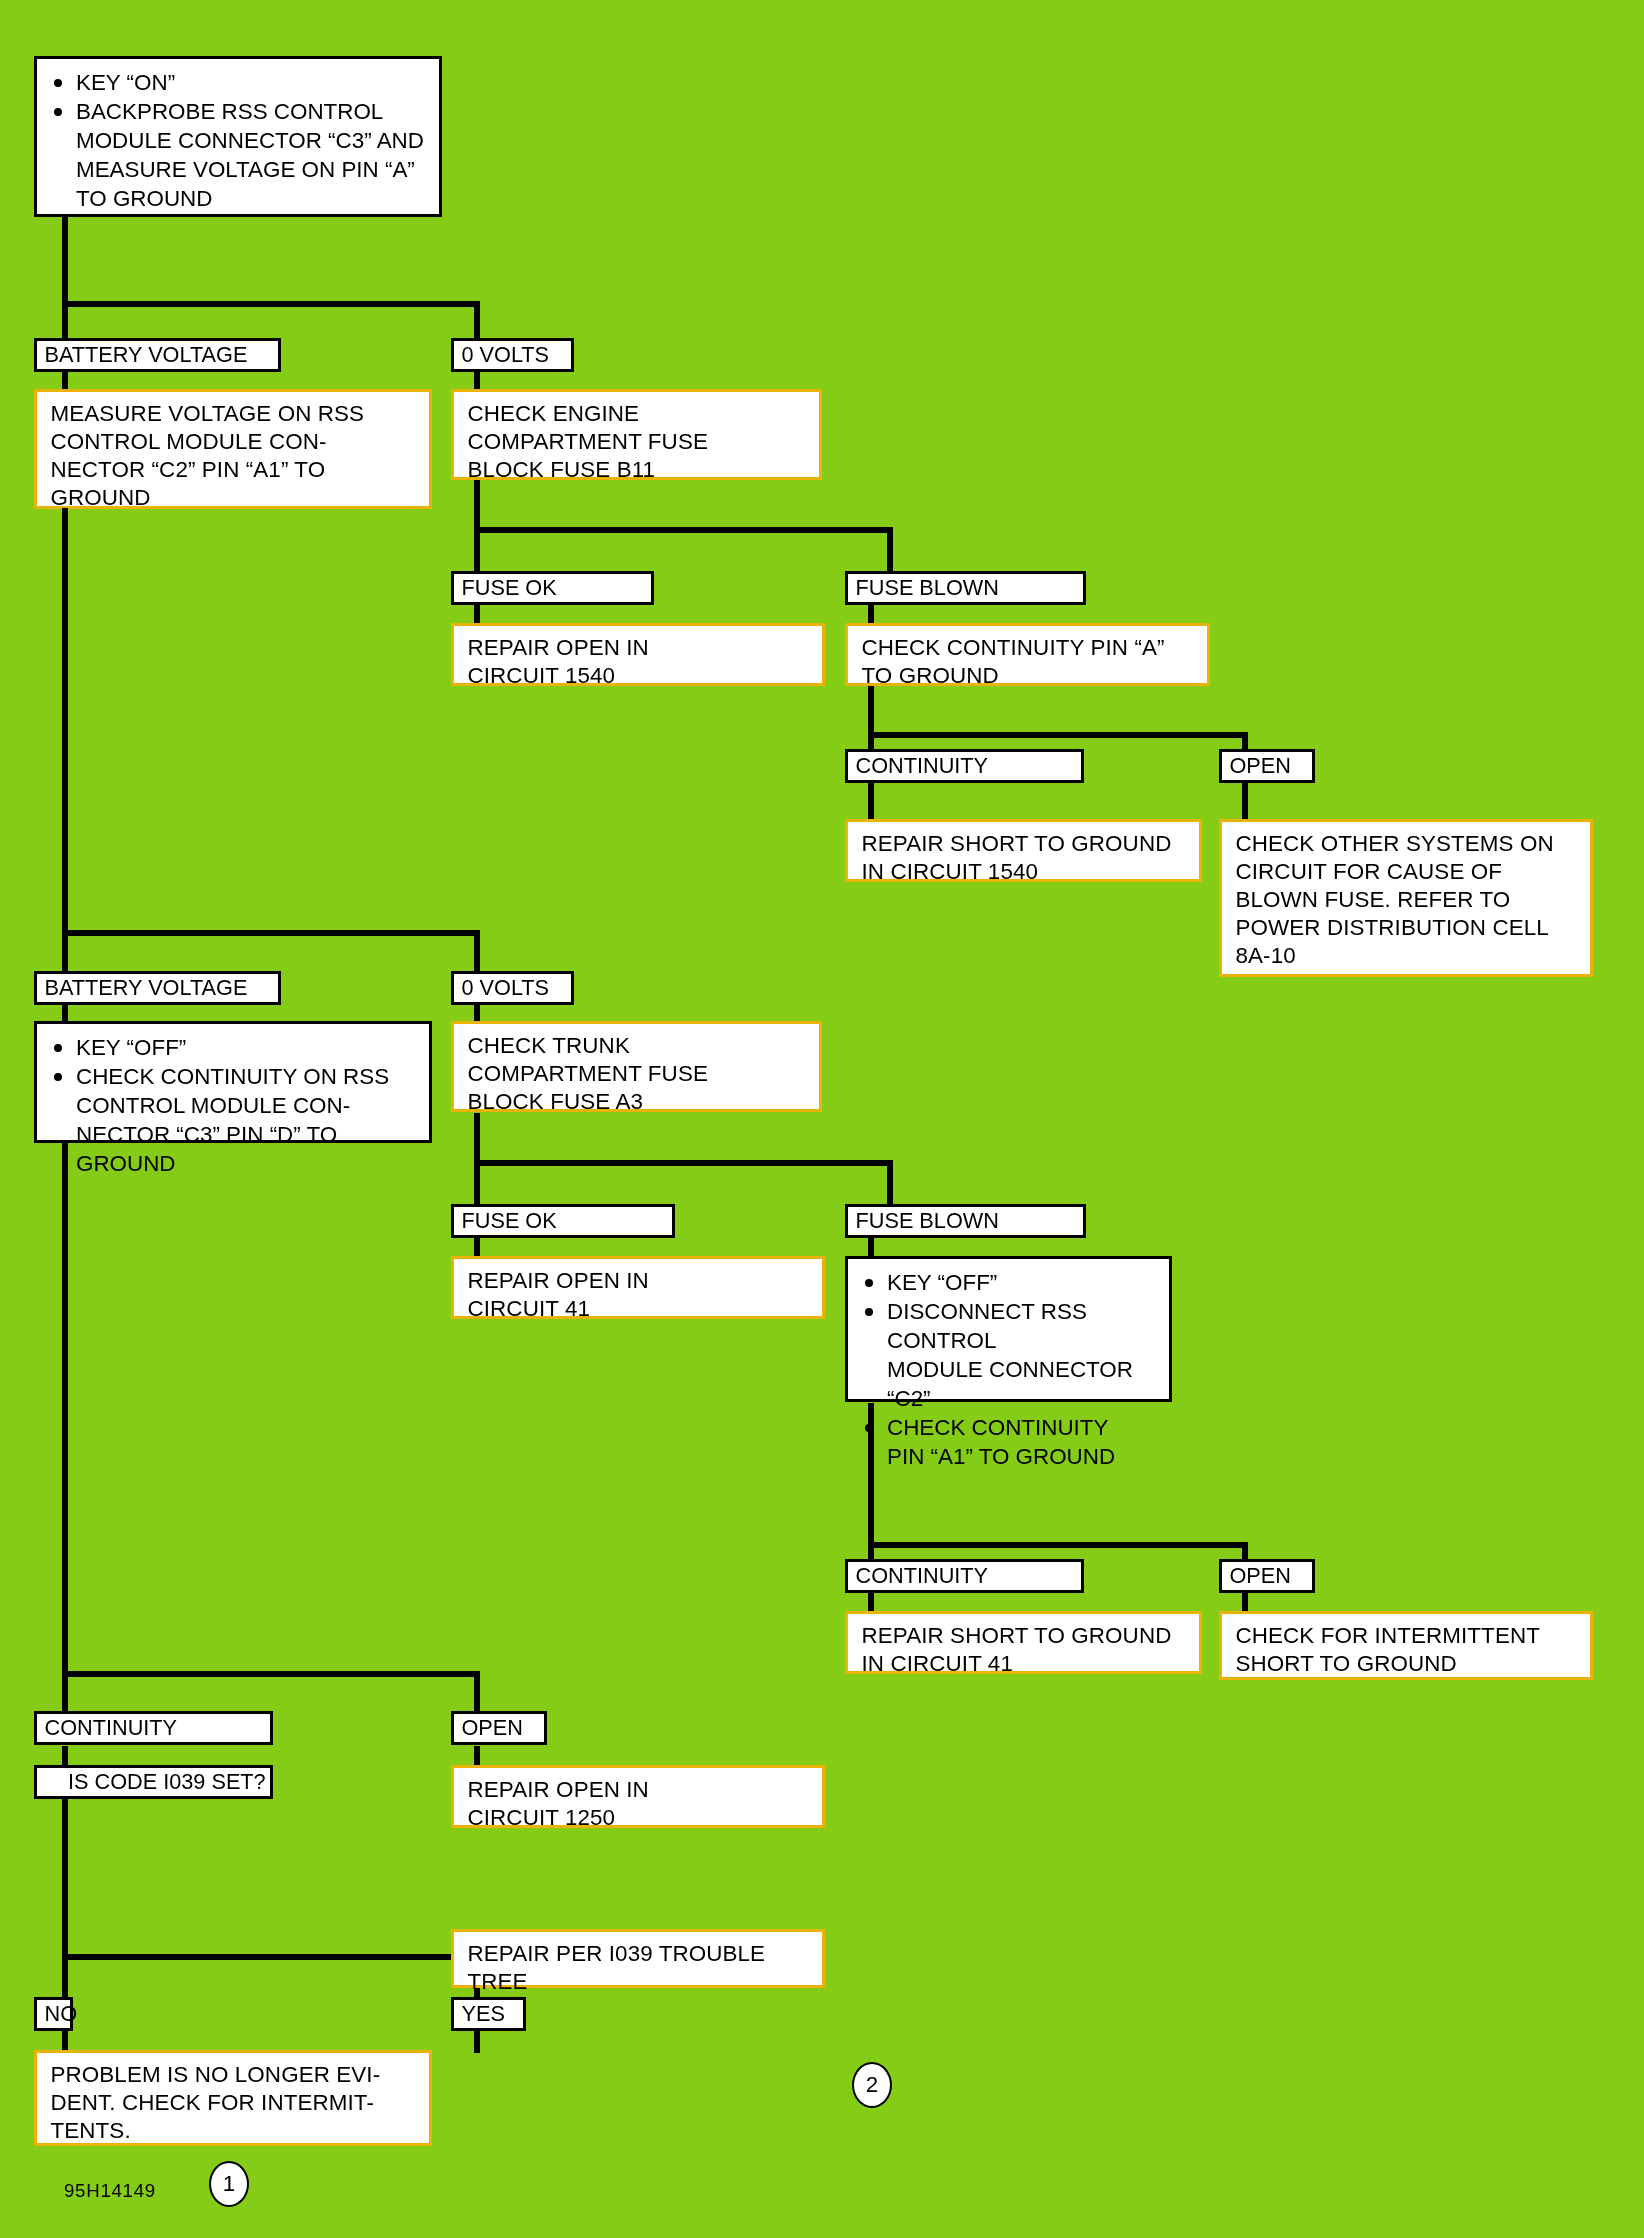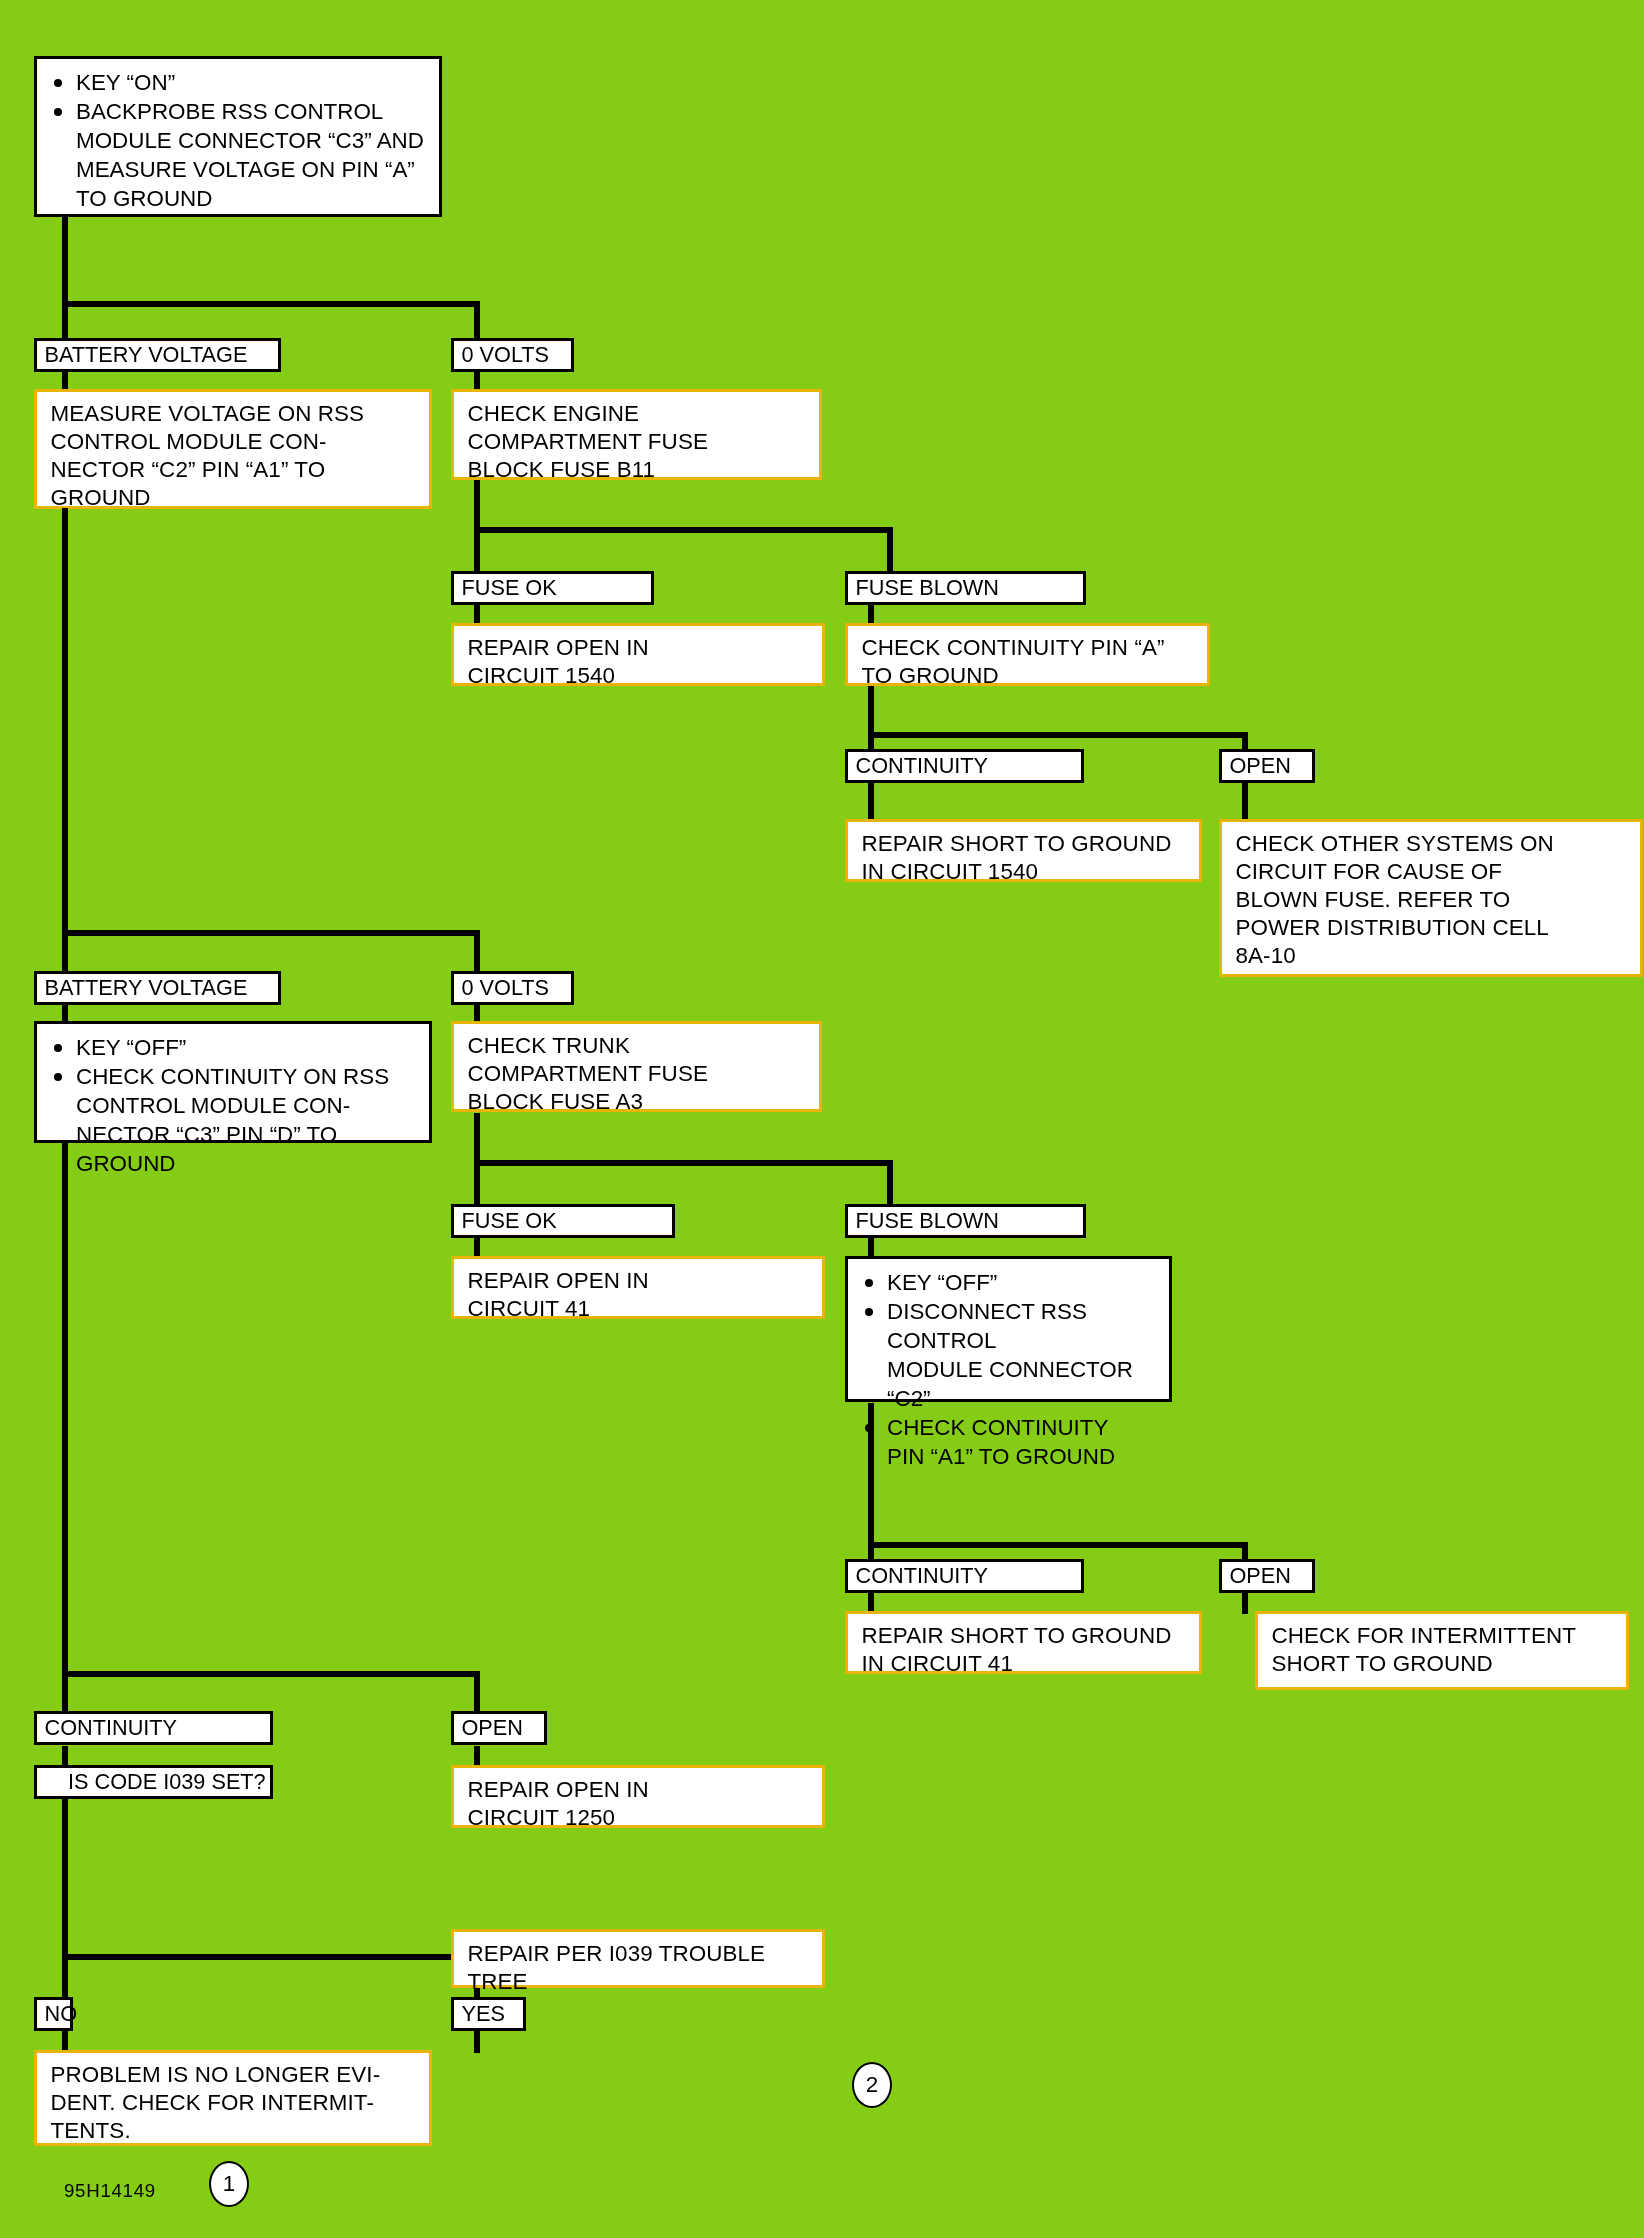--- a/index.html
+++ b/index.html
@@ -180,21 +180,21 @@
   <div class="pill" style="left:1219px; top:749px; width:96px;">
     <span>OPEN</span>
   </div>
 
   <div class="line" style="left:868px; top:783px; width:6px; height:39px;"></div>
   <div class="line" style="left:1242px; top:783px; width:6px; height:39px;"></div>
 
   <div class="box" style="left:845px; top:819px; width:357px; height:63px;">REPAIR SHORT TO GROUND
 IN CIRCUIT 1540</div>
 
-  <div class="box" style="left:1219px; top:819px; width:424px; height:158px;">CHECK OTHER SYSTEMS ON
+  <div class="box" style="left:1219px; top:819px; width:374px; height:158px;">CHECK OTHER SYSTEMS ON
 CIRCUIT FOR CAUSE OF
 BLOWN FUSE.  REFER TO
 POWER DISTRIBUTION CELL
 8A-10</div>
 
   <div class="line" style="left:62px; top:930px; width:418px; height:6px;"></div>
   <div class="line" style="left:474px; top:930px; width:6px; height:43px;"></div>
   <div class="line" style="left:62px; top:930px; width:6px; height:43px;"></div>
 
   <div class="pill" style="left:34px; top:971px; width:247px;">
@@ -262,21 +262,21 @@
   <div class="pill" style="left:1219px; top:1559px; width:96px;">
     <span>OPEN</span>
   </div>
 
   <div class="line" style="left:868px; top:1593px; width:6px; height:21px;"></div>
   <div class="line" style="left:1242px; top:1593px; width:6px; height:21px;"></div>
 
   <div class="box" style="left:845px; top:1611px; width:357px; height:63px;">REPAIR SHORT TO GROUND
 IN CIRCUIT 41</div>
 
-  <div class="box" style="left:1255px; top:1611px; width:374px; height:79px;">CHECK FOR INTERMITTENT
+  <div class="box" style="left:1219px; top:1611px; width:374px; height:69px;">CHECK FOR INTERMITTENT
 SHORT TO GROUND</div>
 
   <div class="line" style="left:62px; top:1671px; width:418px; height:6px;"></div>
   <div class="line" style="left:474px; top:1671px; width:6px; height:43px;"></div>
   <div class="line" style="left:62px; top:1671px; width:6px; height:43px;"></div>
 
   <div class="pill" style="left:34px; top:1711px; width:239px;">
     <span>CONTINUITY</span>
   </div>
   <div class="pill" style="left:451px; top:1711px; width:96px;">

